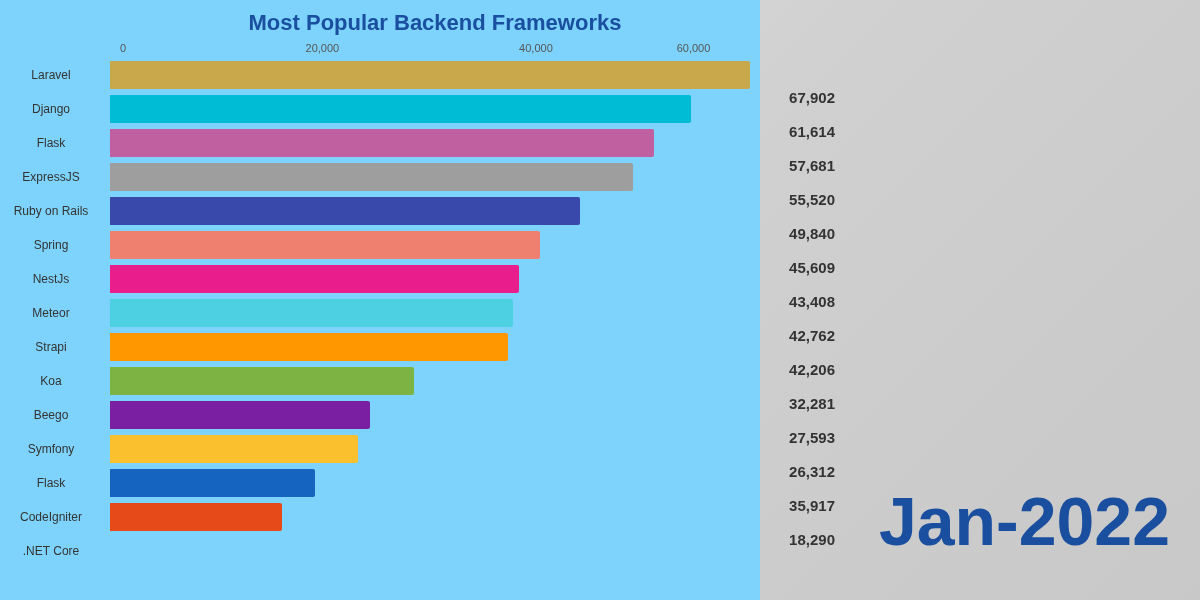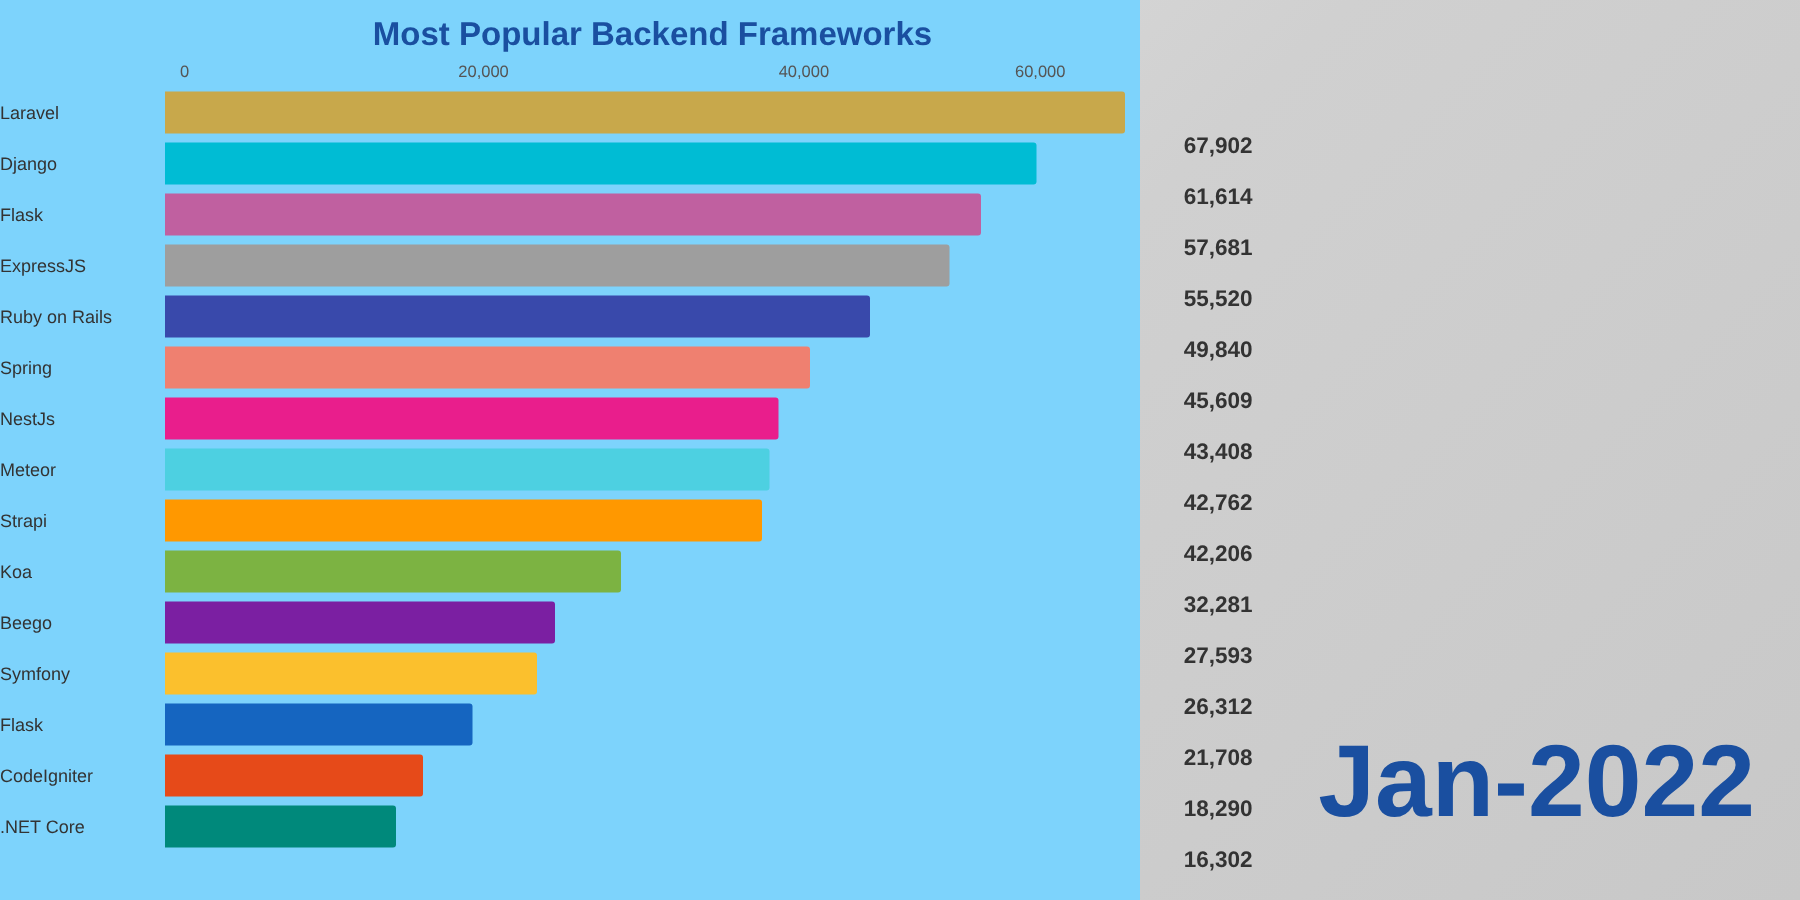--- a/index.html
+++ b/index.html
@@ -28,21 +28,21 @@
       padding-left: 120px;
     }
     .bar-row {
       display: flex;
       align-items: center;
       margin-bottom: 2px;
       height: 32px;
     }
     .bar-label {
       width: 110px;
-      text-align: left;
+      text-align: center;
       padding-right: 8px;
       font-size: 12px;
       color: #333;
       flex-shrink: 0;
     }
     .bar-wrap {
       flex: 1;
       height: 28px;
       position: relative;
     }
@@ -179,35 +179,30 @@
       <div class="bar" style="width:38.749963182233216%; background:#fbc02d;">
       </div>
       <span class="bar-value" style="right:-85px;">26,312</span>
     </div>
   </div>
       <div class="bar-row">
     <div class="bar-label">Flask</div>
     <div class="bar-wrap">
       <div class="bar" style="width:31.96960325174516%; background:#1565c0;">
       </div>
-      <span class="bar-value" style="right:-85px;">21,708</span>
+      <span class="bar-value" style="right:-85px;">35,917</span>
     </div>
   </div>
       <div class="bar-row">
     <div class="bar-label">CodeIgniter</div>
     <div class="bar-wrap">
       <div class="bar" style="width:26.935878177373272%; background:#e64a19;">
       </div>
       <span class="bar-value" style="right:-85px;">18,290</span>
     </div>
   </div>
       <div class="bar-row">
     <div class="bar-label">.NET Core</div>
-    <div class="bar-wrap">
-      <div class="bar" style="width:24.008129362905365%; background:#00897b;">
-      </div>
-      <span class="bar-value" style="right:-85px;">16,302</span>
-    </div>
   </div>
     </div>
 </div>
 
 <div class="date-label">Jan-2022</div>
 
 </body></html>

